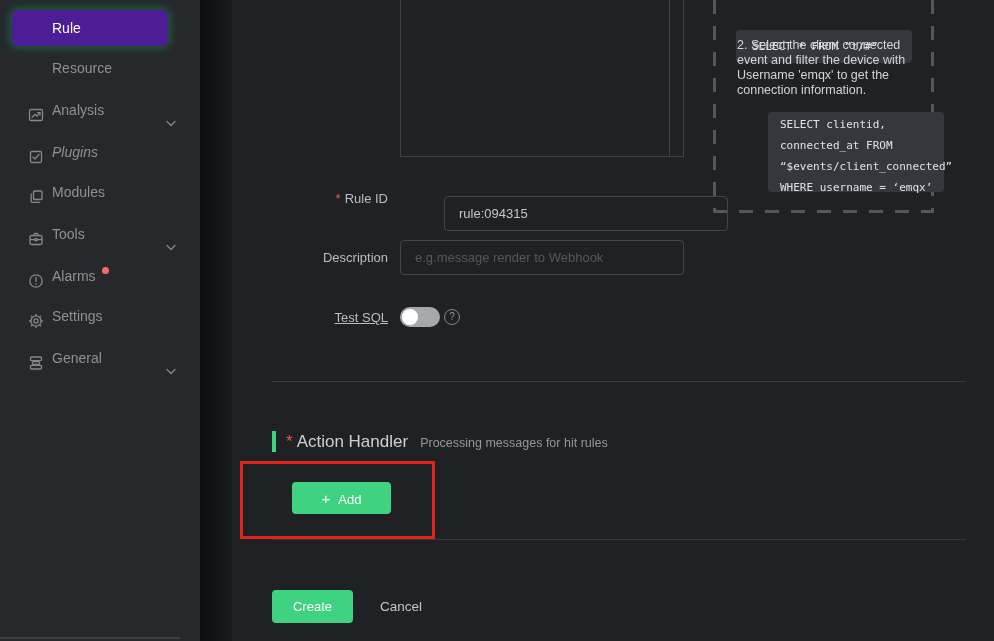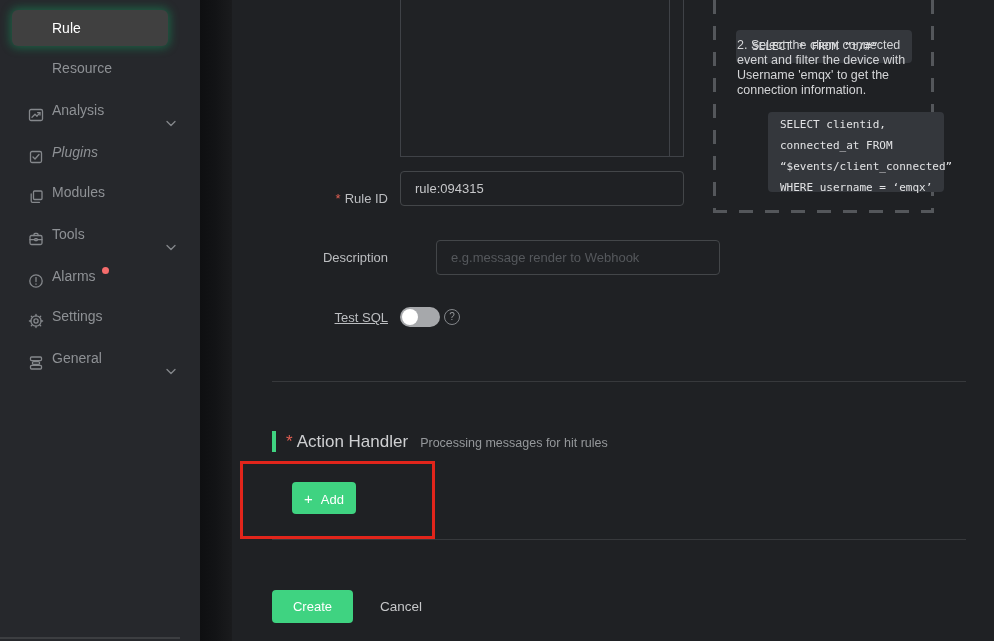--- a/index.html
+++ b/index.html
@@ -4,21 +4,21 @@
 <style>
   * { margin:0; padding:0; box-sizing:border-box; }
   html,body { width:994px; height:641px; overflow:hidden; }
   body { font-family:"Liberation Sans","DejaVu Sans",sans-serif; background:#1f2124; position:relative; }
   .stage { position:absolute; left:0; top:0; width:994px; height:641px; }
 
   
   .sidebar { position:absolute; left:0; top:0; width:200px; height:641px; background:#26282c; z-index:3; }
   .gutter { position:absolute; left:200px; top:0; width:32px; height:641px;
             background:linear-gradient(90deg,#0e0f11 0%,#121315 45%,#1a1b1d 100%); z-index:2; }
-  .rule-btn { position:absolute; left:12px; top:10px; width:156px; height:36px; background:#404040;
+  .rule-btn { position:absolute; left:12px; top:10px; width:156px; height:36px; background:#4c1d95;
               border-radius:6px; color:#fff; font-size:14px; line-height:36px; padding-left:40px;
               box-shadow:0 0 10px 2px rgba(16,190,110,.38); cursor:pointer; }
   .side-item { position:absolute; left:0; width:200px; height:32px; color:#8e9195; font-size:14px;
                line-height:32px; cursor:pointer; }
   .side-item .lbl { position:absolute; left:52px; top:0; }
   .side-item .ico { position:absolute; left:28px; top:8px; width:16px; height:16px; }
   .side-item .chev { position:absolute; left:166px; top:13px; width:10px; height:8px; }
   .badge-dot { position:absolute; left:102px; top:7px; width:7px; height:7px; border-radius:50%; background:#f56c6c; }
   .side-scroll { position:absolute; left:0; top:637px; width:180px; height:2px; background:#3c3e41; }
   svg.icon { stroke:#85888c; fill:none; stroke-width:1.3; stroke-linecap:round; stroke-linejoin:round; }
@@ -45,21 +45,21 @@
   .divider { position:absolute; left:40px; width:694px; height:1px; background:#37393c; }
 
   .section-bar { position:absolute; left:40px; top:431px; width:4px; height:21px; background:#3fd381; }
   .section-title { position:absolute; left:54px; top:432px; font-size:17px; color:#cfd0d2; white-space:nowrap; }
   .section-sub { font-size:12.5px; color:#95989b; margin-left:12px; }
 
   .red-annot { position:absolute; left:8px; top:461px; width:195px; height:78px;
                border:3px solid #e1251b; z-index:6; pointer-events:none; }
   .btn-green { position:absolute; background:#3fd381; border:none; border-radius:4px; color:#fff;
                font-size:13px; cursor:pointer; font-family:"Liberation Sans","DejaVu Sans",sans-serif; }
-  .add-btn { left:60px; top:482px; width:64px; height:32px; z-index:7; }
+  .add-btn { left:60px; top:482px; width:99px; height:32px; z-index:7; }
   .add-btn .plus { font-size:15px; margin-right:8px; font-weight:400; }
   .create-btn { left:40px; top:590px; width:81px; height:33px; }
   .cancel-lnk { position:absolute; left:148px; top:590px; height:33px; line-height:33px;
                 color:#c6c7c9; font-size:13.5px; cursor:pointer; }
 
   
   .dash-v { position:absolute; top:0; width:3px; height:213px;
             background:repeating-linear-gradient(180deg,#54575b 0 14px,transparent 14px 26px); }
   .dash-h { position:absolute; left:481px; top:210px; width:221px; height:3px;
             background:repeating-linear-gradient(90deg,#54575b 0 14px,transparent 14px 26px); }
@@ -192,26 +192,26 @@
 
   <main class="main">
 
     <div class="sql-box">
       <div class="scrollline"></div>
     </div>
 
     <div class="form-label" style="top:191px;">
       <span class="req">*</span><span>Rule ID</span>
     </div>
-    <input class="form-input" style="top: 171px;" type="text" value="rule:094315">
+    <input class="form-input" style="top: 196px; margin-left: 44px;" type="text" value="rule:094315">
 
     <div class="form-label" style="top:250px;">
       <span>Description</span>
     </div>
-    <input class="form-input" style="top: 240px; margin-left: 36px;" type="text" placeholder="e.g.message render to Webhook">
+    <input class="form-input" style="top: 240px;" type="text" placeholder="e.g.message render to Webhook">
 
     <div class="form-label" style="top:310px;text-decoration:underline;">
       <span>Test SQL</span>
     </div>
     <div class="toggle">
       <div class="knob"></div>
     </div>
     <div class="help-q">?</div>
 
     <div class="divider" style="top:381px;"></div>

